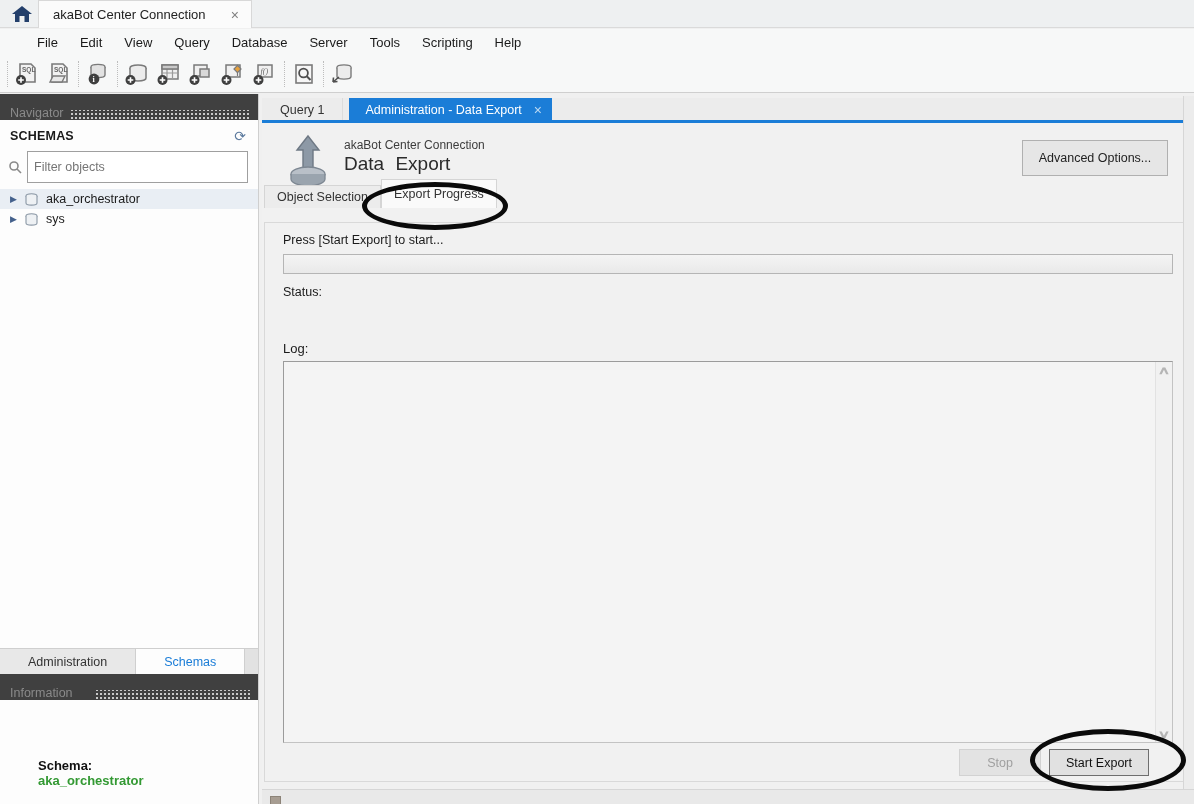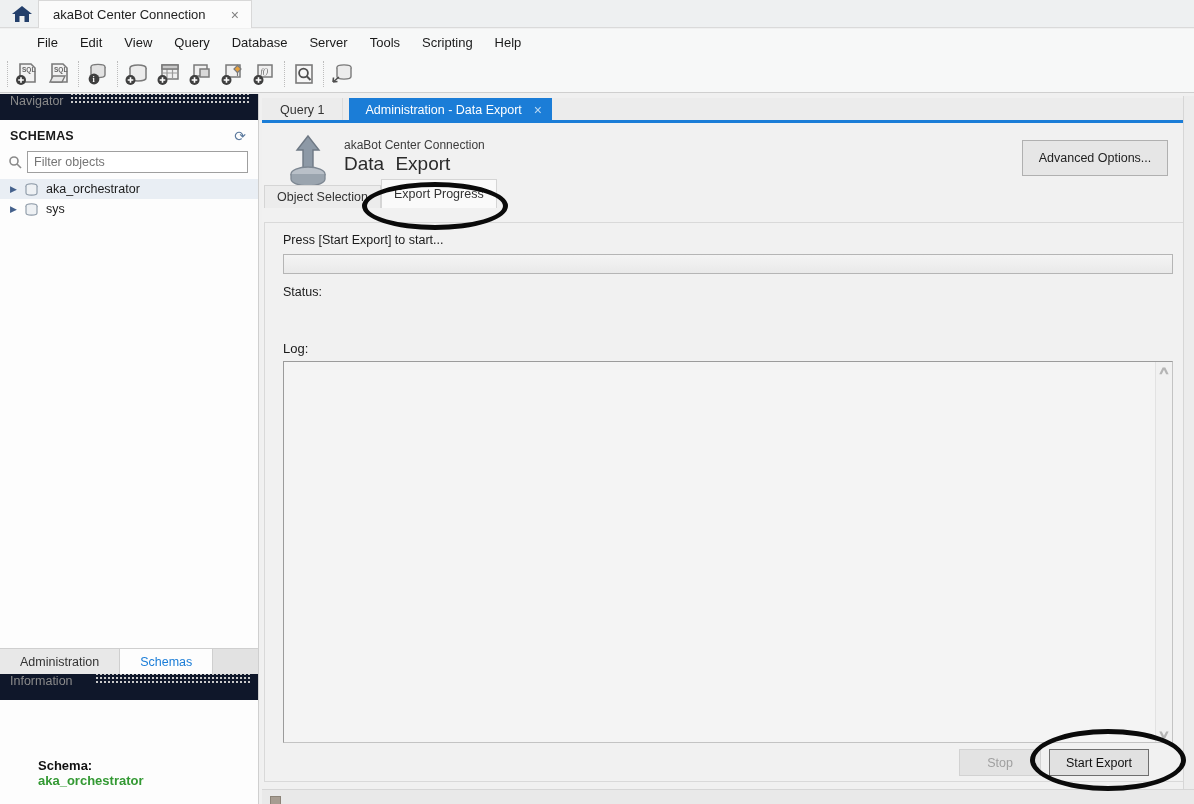--- a/index.html
+++ b/index.html
@@ -18,34 +18,34 @@
   .menubar { position:absolute; left:0; top:29px; width:1194px; height:26px; background:#f7f8f8; display:flex; align-items:center; padding-left:26px; }
   .menubar span { padding:0 11px; font-size:13px; color:#1a1a1a; cursor:default; }
 
   
   .toolbar { position:absolute; left:0; top:55px; width:1194px; height:38px; background:#f7f8f8; border-bottom:1px solid #cfcfcf; display:flex; align-items:center; padding-left:4px; }
   .tbtn { width:32px; height:30px; display:flex; align-items:center; justify-content:center; cursor:pointer; }
   .tsep { width:1px; height:26px; margin:0 3px; border-left:1px dotted #bdbdbd; }
 
   
   .sidebar { position:absolute; left:0; top:94px; width:259px; height:710px; background:#f0f0f0; border-right:1px solid #cfcfcf; }
-  .sec-header { height:26px; background:#0f172a; display:flex; align-items:flex-start; padding:0 8px 0 10px; color:#8a8a8a; font-size:12.5px; }
+  .sec-header { height:26px; background:#404040; display:flex; align-items:flex-end; padding:0 8px 0 10px; color:#8a8a8a; font-size:12.5px; }
   .dotfill { flex:1; height:10px; margin-left:6px; background-image:radial-gradient(circle, #c9c9c9 1px, transparent 1.2px); background-size:4px 4px; background-position:0 2px; }
   .schemas-panel { position:absolute; left:0; top:26px; width:258px; height:528px; background:#fdfdfd; }
   .schemas-head { display:flex; align-items:center; justify-content:space-between; padding:9px 12px 6px 10px; }
   .schemas-head b { font-size:12.5px; letter-spacing:.2px; }
   .refresh { color:#5c7a9e; font-size:14px; cursor:pointer; line-height:10px; }
   .filter-row { display:flex; align-items:center; padding:2px 10px 6px 8px; }
-  .filter-row input { flex:1; height:22px; border:1px solid #9f9f9f; background:#fff; font-family:"Liberation Sans",sans-serif; font-size:12.5px; padding:0 6px; color:#4c1d95; outline:none; margin-left:4px; }
+  .filter-row input { flex:1; height:32px; border:1px solid #9f9f9f; background:#fff; font-family:"Liberation Sans",sans-serif; font-size:12.5px; padding:0 6px; color:#4c1d95; outline:none; margin-left:4px; }
   .tree-row { display:flex; align-items:center; height:20px; padding-left:10px; font-size:12.5px; cursor:pointer; }
   .tree-row.selected { background:#e9eef4; }
   .tree-arrow { color:#44618c; font-size:9px; width:14px; }
   .tree-ico { margin-right:7px; display:flex; }
   .side-tabs { position:absolute; left:0; top:554px; width:258px; height:26px; background:#e2e2e2; display:flex; border-top:1px solid #cfcfcf; }
-  .side-tab { padding:0 20px; display:flex; align-items:center; font-size:12.5px; color:#333; cursor:pointer; border-right:1px solid #cfcfcf; background:#e8e8e8; }
+  .side-tab { padding:0 28px; display:flex; align-items:center; font-size:12.5px; color:#333; cursor:pointer; border-right:1px solid #cfcfcf; background:#e8e8e8; }
   .side-tab.active { background:#fdfdfd; color:#1b7dd7; }
   .info-header { position:absolute; left:0; top:580px; width:258px;gap:16px; }
   .info-panel { position:absolute; left:0; top:606px; width:258px; height:116px; background:#fdfdfd; padding:58px 0 0 38px; }
   .info-panel .k { font-weight:bold; font-size:13px; color:#111; }
   .info-panel .v { font-weight:bold; font-size:13px; color:#339933; }
 
   
   .doc-tabbar { position:absolute; left:262px; top:98px; width:921px; height:24px; background:#ececec; display:flex; }
   .doc-tab { height:24px; display:flex; align-items:center; padding:0 18px; font-size:12.5px; color:#333; background:#ececec; border-right:1px solid #dcdcdc; cursor:pointer; }
   .doc-tab.active { background:#1b7dd7; color:#fff; border-right:none; margin-left:6px; padding:0 10px 0 16px; }

